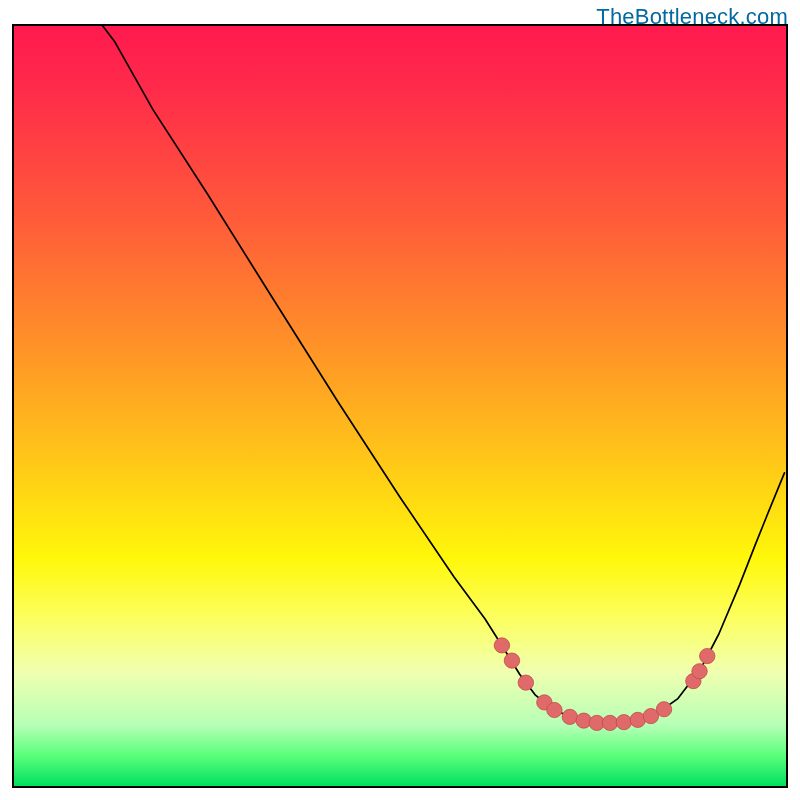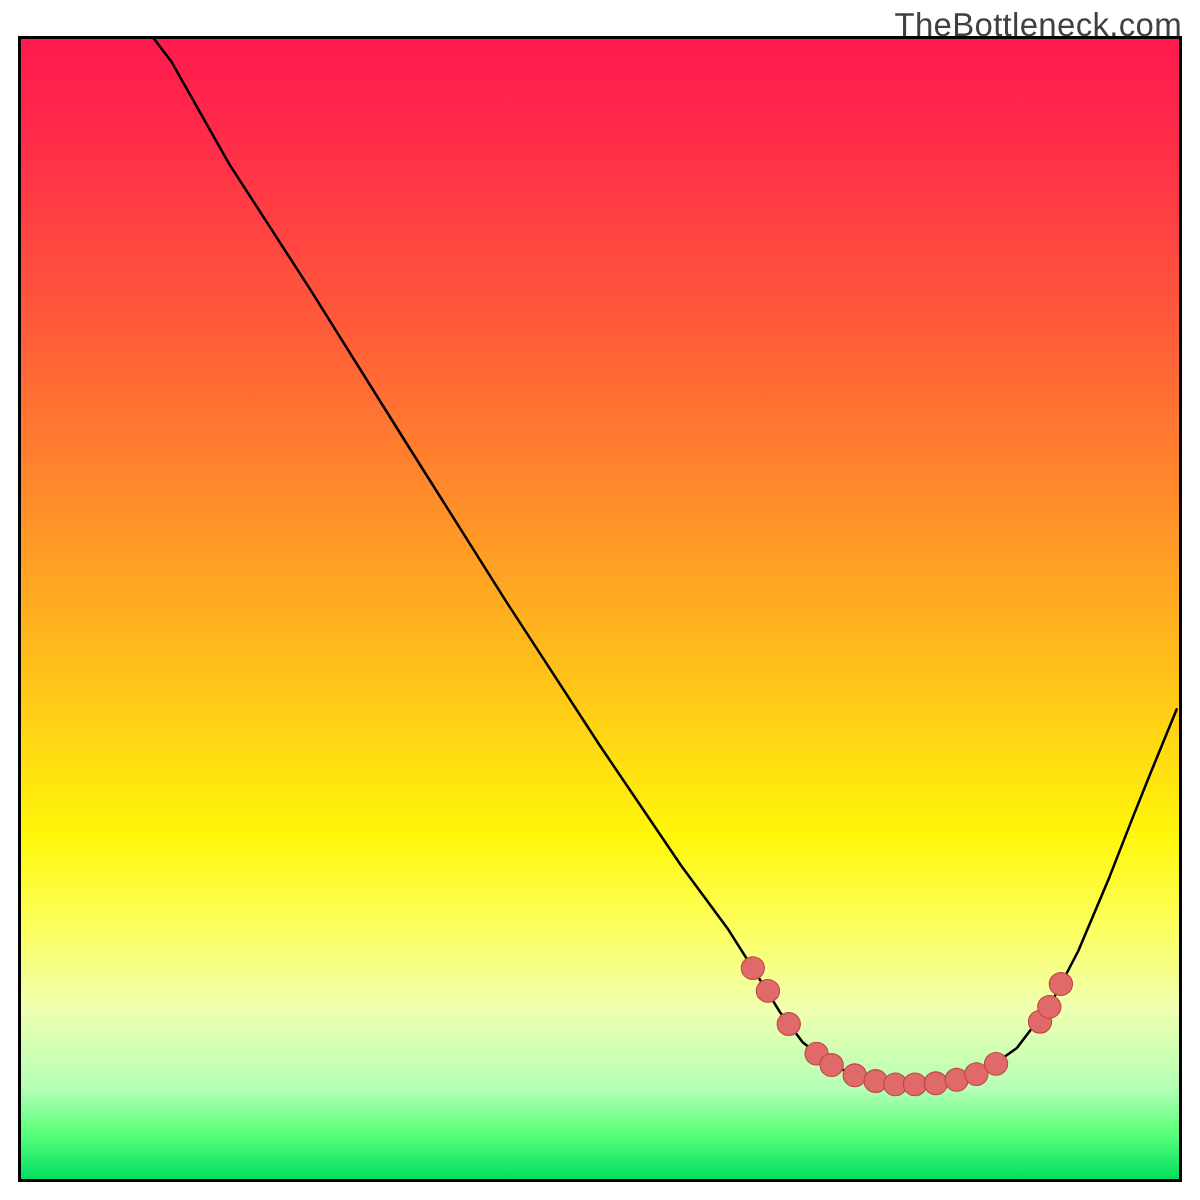--- a/index.html
+++ b/index.html
@@ -15,21 +15,21 @@
     position: relative;
     width: 800px;
     height: 800px;
   }
   .watermark {
     position: absolute;
     top: 4px;
     right: 12px;
     font-size: 22px;
     font-weight: 500;
-    color: #404040;
+    color: #0369a1;
     letter-spacing: 0.2px;
     z-index: 20;
   }
   .chart-box {
     position: absolute;
     left: 12px;
     top: 24px;
     width: 776px;
     height: 764px;
     box-sizing: border-box;

